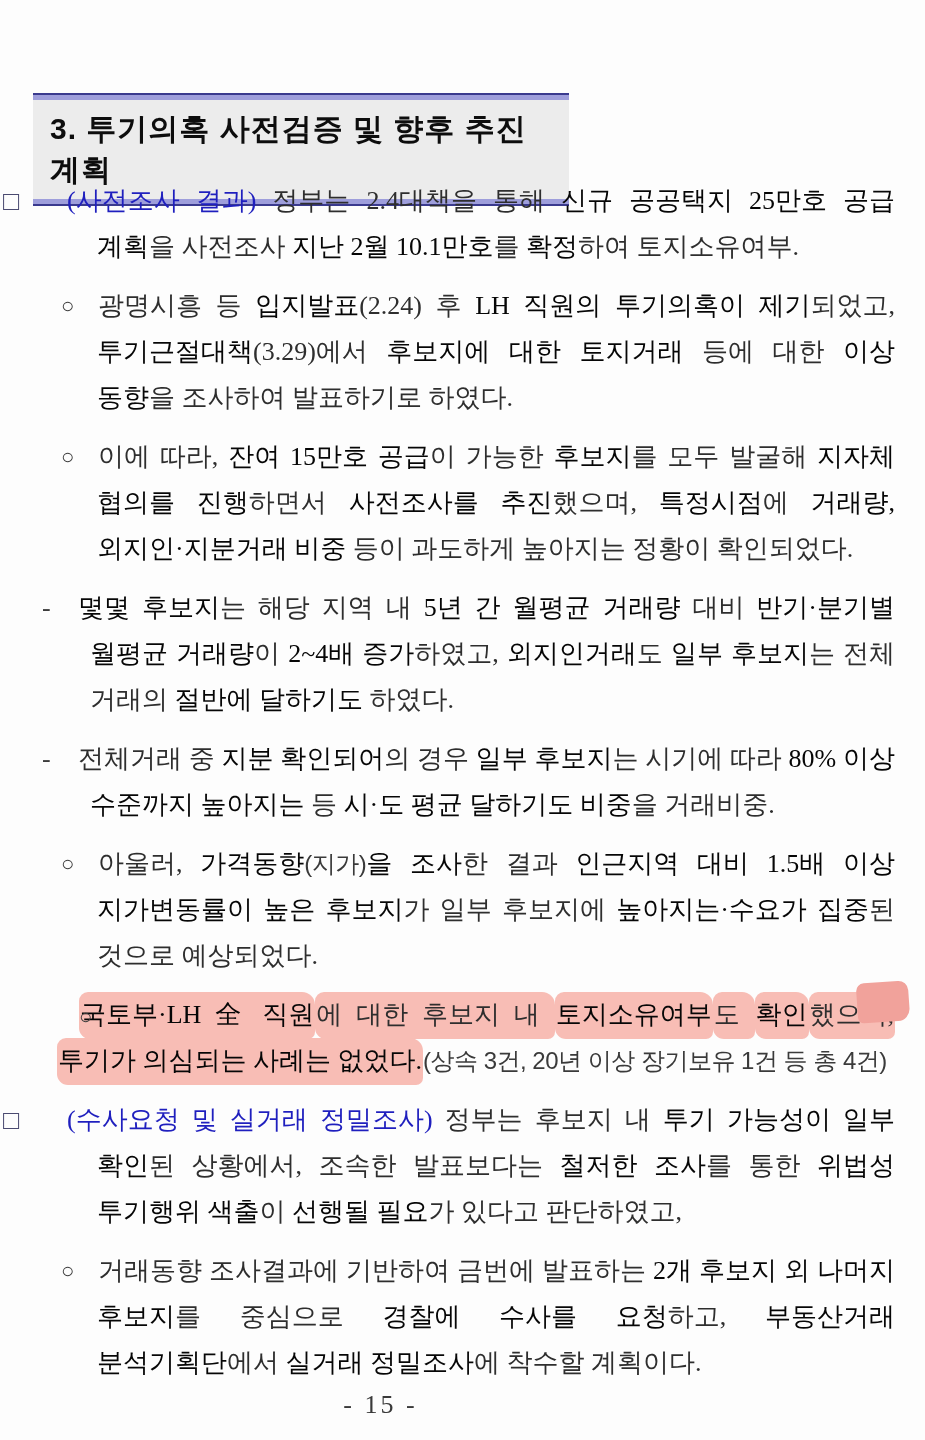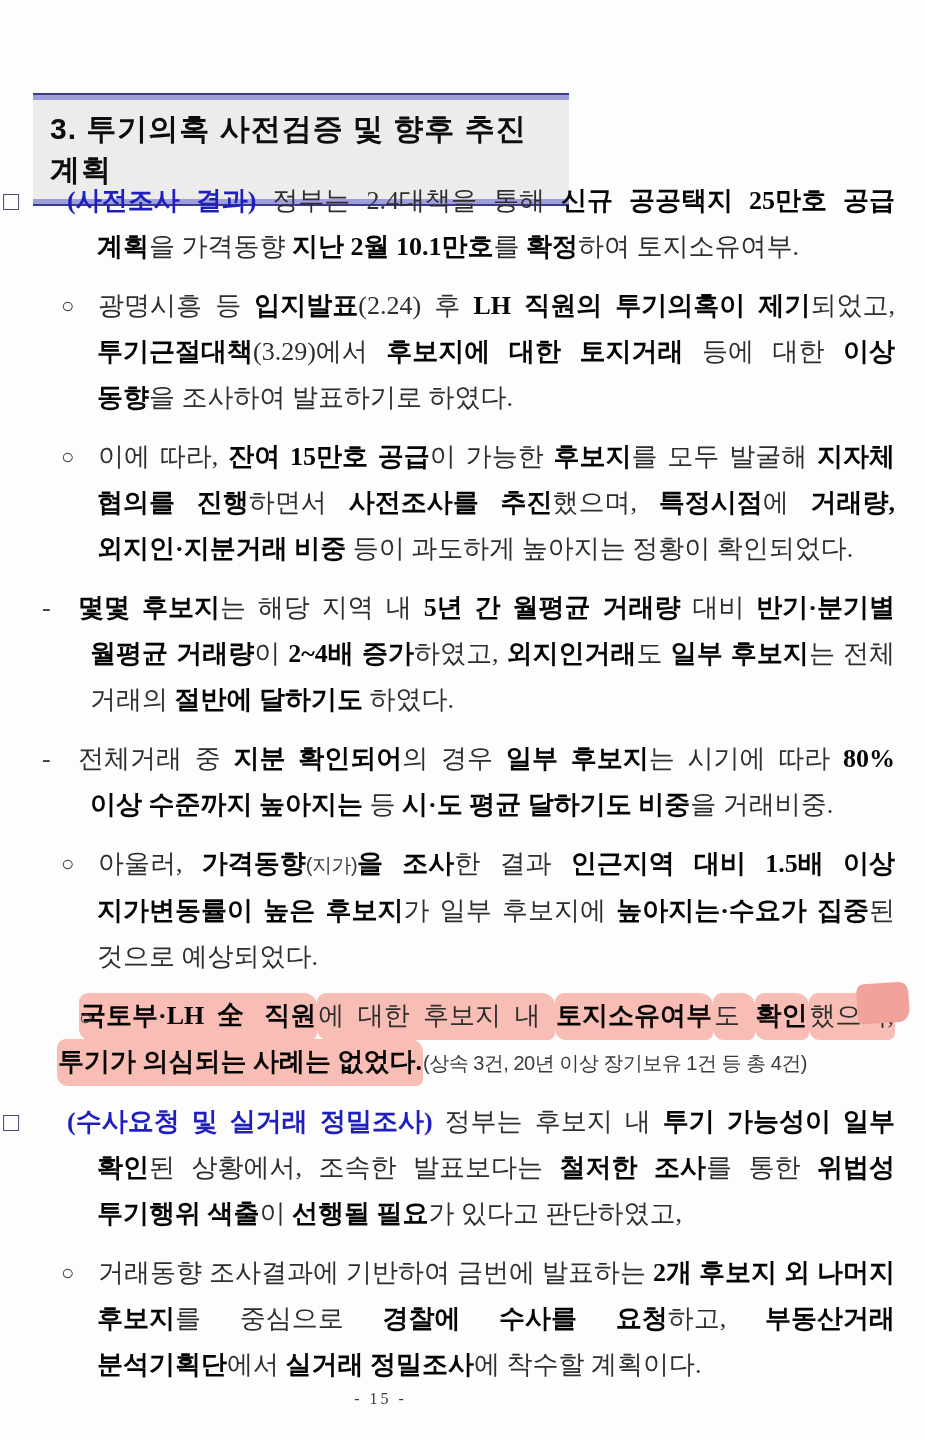--- a/index.html
+++ b/index.html
@@ -57,23 +57,23 @@
   .para.box{padding-left:64px;text-indent:-30px;}
   .para.box .bullet{left:0;font-size:27px;color:#4a4a70;}
   .para.circle{padding-left:64px;text-indent:1px;}
   .para.circle .bullet{left:27px;font-size:22px;}
   .para.dash{padding-left:57px;text-indent:-12px;}
   .para.dash .bullet{left:21px;font-size:26px;}
   .para.circle-wide{padding-left:24px;text-indent:22px;}
   .para.circle-wide .bullet{left:24px;font-size:22px;top:2px;}
   
   .seg{color:var(--body-text);}
-  .seg.b{font-weight:bold;color:var(--bold-text);margin-top:40px;}
+  .seg.b{font-weight:normal;color:var(--bold-text);margin-top:40px;}
   .seg.blue{color:var(--blue);}
-  .seg.sm{font-size:20px;letter-spacing:-0.5px;font-family:"Liberation Sans","DejaVu Sans",sans-serif;color:#3a3a3a;}
+  .seg.sm{font-size:24px;letter-spacing:-0.5px;font-family:"Liberation Sans","DejaVu Sans",sans-serif;color:#3a3a3a;}
   .seg.hl{
     background:var(--hl);
     padding:8px 1px 10px;
     border-radius:9px 13px 7px 11px;
     -webkit-box-decoration-break:clone;
     box-decoration-break:clone;
   }
   
   .blob{
     position:absolute;
@@ -81,34 +81,34 @@
     width:52px;height:40px;
     background:var(--hl-blob);
     border-radius:8px 10px 12px 6px;
     transform:rotate(-4deg);
     z-index:0;
   }
   
   .page-number{
     position:absolute;left:0;top:1390px;width:761px;
     text-align:center;
-    font-size:16px;letter-spacing:3px;color:#3a3a3a;
+    font-size:26px;letter-spacing:3px;color:#3a3a3a;
   }
 </style>
 </head>
 <body>
 
 <div class="page">
 
   <div class="section-header">
     <span class="section-title">3. 투기의혹 사전검증 및 향후 추진계획</span>
   </div>
 
   <div class="content">
-      <div class="para box"><span class="bullet">□</span><span class="seg b blue">(사전조사 결과)</span><span class="seg"> 정부는 2.4대책을 통해 </span><span class="seg b">신규 공공택지 25만호 공급 계획</span><span class="seg">을 가격동향 </span><span class="seg b">지난 2월 10.1만호</span><span class="seg">를 </span><span class="seg b">확정</span><span class="seg">하여 토지소유여부.</span></div>
+      <div class="para box"><span class="bullet">□</span><span class="seg b blue">(사전조사 결과)</span><span class="seg"> 정부는 2.4대책을 통해 </span><span class="seg b">신규 공공택지 25만호 공급 계획</span><span class="seg">을 사전조사 </span><span class="seg b">지난 2월 10.1만호</span><span class="seg">를 </span><span class="seg b">확정</span><span class="seg">하여 토지소유여부.</span></div>
       <div class="para circle"><span class="bullet">○</span><span class="seg">광명시흥 등 </span><span class="seg b">입지발표</span><span class="seg">(2.24) 후 </span><span class="seg b">LH 직원의 투기의혹이 제기</span><span class="seg">되었고, </span><span class="seg b">투기근절대책</span><span class="seg">(3.29)에서 </span><span class="seg b">후보지에 대한 토지거래</span><span class="seg"> 등에 대한 </span><span class="seg b">이상 동향</span><span class="seg">을 조사하여 발표하기로 하였다.</span></div>
       <div class="para circle"><span class="bullet">○</span><span class="seg">이에 따라, </span><span class="seg b">잔여 15만호 공급</span><span class="seg">이 가능한 </span><span class="seg b">후보지</span><span class="seg">를 모두 발굴해 </span><span class="seg b">지자체 협의를 진행</span><span class="seg">하면서 </span><span class="seg b">사전조사를 추진</span><span class="seg">했으며, </span><span class="seg b">특정시점</span><span class="seg">에 </span><span class="seg b">거래량, 외지인·지분거래 비중</span><span class="seg"> 등이 과도하게 높아지는 정황이 확인되었다.</span></div>
       <div class="para dash"><span class="bullet">-</span><span class="seg b">몇몇 후보지</span><span class="seg">는 해당 지역 내 </span><span class="seg b">5년 간 월평균 거래량</span><span class="seg"> 대비 </span><span class="seg b">반기·분기별 월평균 거래량</span><span class="seg">이 </span><span class="seg b">2~4배 증가</span><span class="seg">하였고, </span><span class="seg b">외지인거래</span><span class="seg">도 </span><span class="seg b">일부 후보지</span><span class="seg">는 전체 거래의 </span><span class="seg b">절반에 달하기도</span><span class="seg"> 하였다.</span></div>
       <div class="para dash"><span class="bullet">-</span><span class="seg">전체거래 중 </span><span class="seg b">지분 확인되어</span><span class="seg">의 경우 </span><span class="seg b">일부 후보지</span><span class="seg">는 시기에 따라 </span><span class="seg b">80% 이상 수준까지 높아지는</span><span class="seg"> 등 </span><span class="seg b">시·도 평균 달하기도 비중</span><span class="seg">을 거래비중.</span></div>
       <div class="para circle"><span class="bullet">○</span><span class="seg">아울러, </span><span class="seg b">가격동향</span><span class="seg sm">(지가)</span><span class="seg b">을 조사</span><span class="seg">한 결과 </span><span class="seg b">인근지역 대비 1.5배 이상 지가변동률이 높은 후보지</span><span class="seg">가 일부 후보지에 </span><span class="seg b">높아지는·수요가 집중</span><span class="seg">된 것으로 예상되었다.</span></div>
       <div class="para circle-wide"><span class="bullet">○</span><span class="blob"></span><span class="seg b hl">국토부·LH 全 직원</span><span class="seg hl">에 대한 후보지 내 </span><span class="seg b hl">토지소유여부</span><span class="seg hl">도 </span><span class="seg b hl">확인</span><span class="seg hl">했으며, </span><span class="seg b hl">투기가 의심되는 사례는 없었다.</span><span class="seg sm">(상속 3건, 20년 이상 장기보유 1건 등 총 4건)</span></div>
       <div class="para box"><span class="bullet">□</span><span class="seg b blue">(수사요청 및 실거래 정밀조사)</span><span class="seg"> 정부는 후보지 내 </span><span class="seg b">투기 가능성이 일부 확인</span><span class="seg">된 상황에서, 조속한 발표보다는 </span><span class="seg b">철저한 조사</span><span class="seg">를 통한 </span><span class="seg b">위법성 투기행위 색출</span><span class="seg">이 </span><span class="seg b">선행될 필요</span><span class="seg">가 있다고 판단하였고,</span></div>
       <div class="para circle"><span class="bullet">○</span><span class="seg">거래동향 조사결과에 기반하여 금번에 발표하는 </span><span class="seg b">2개 후보지 외 나머지 후보지</span><span class="seg">를 중심으로 </span><span class="seg b">경찰에 수사를 요청</span><span class="seg">하고, </span><span class="seg b">부동산거래 분석기획단</span><span class="seg">에서 </span><span class="seg b">실거래 정밀조사</span><span class="seg">에 착수할 계획이다.</span></div>
     </div>
 

